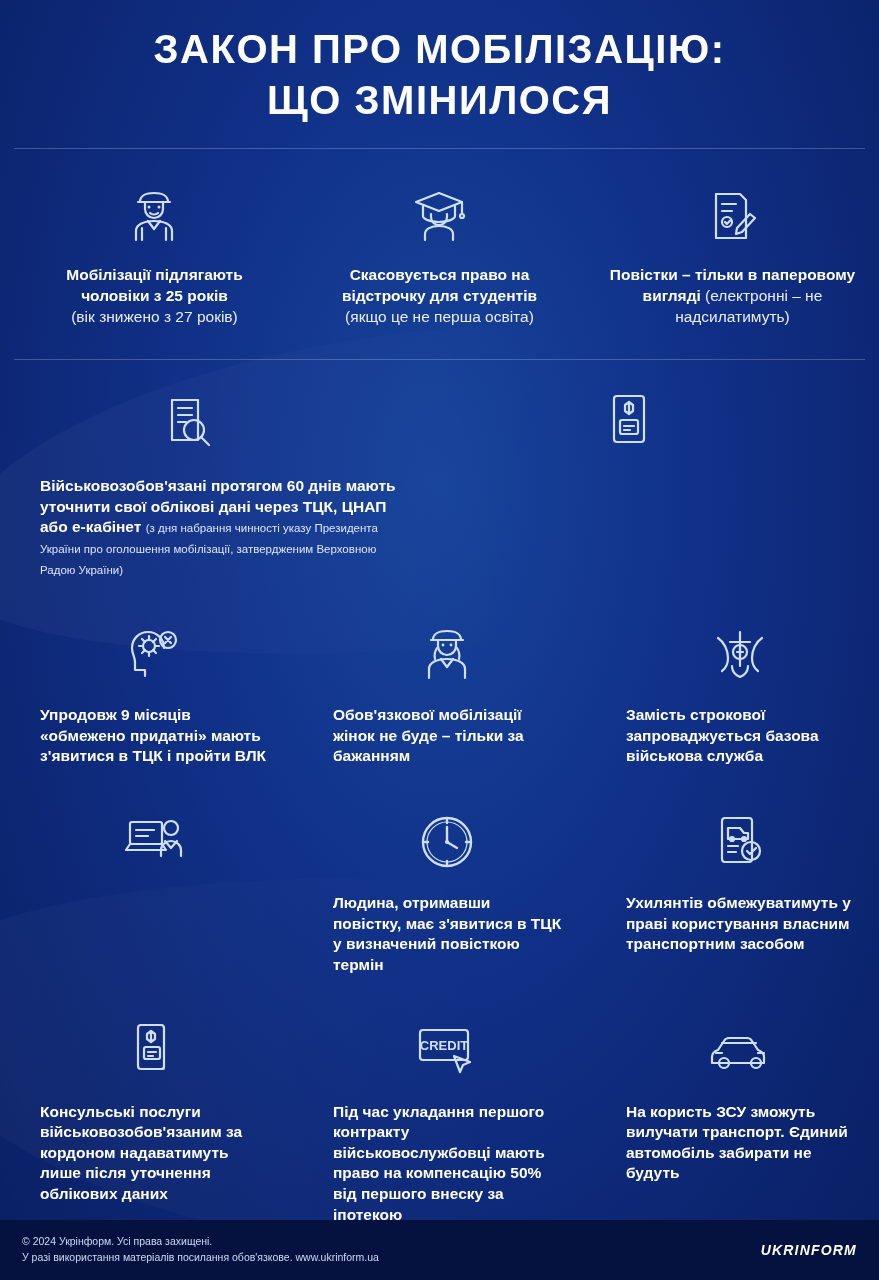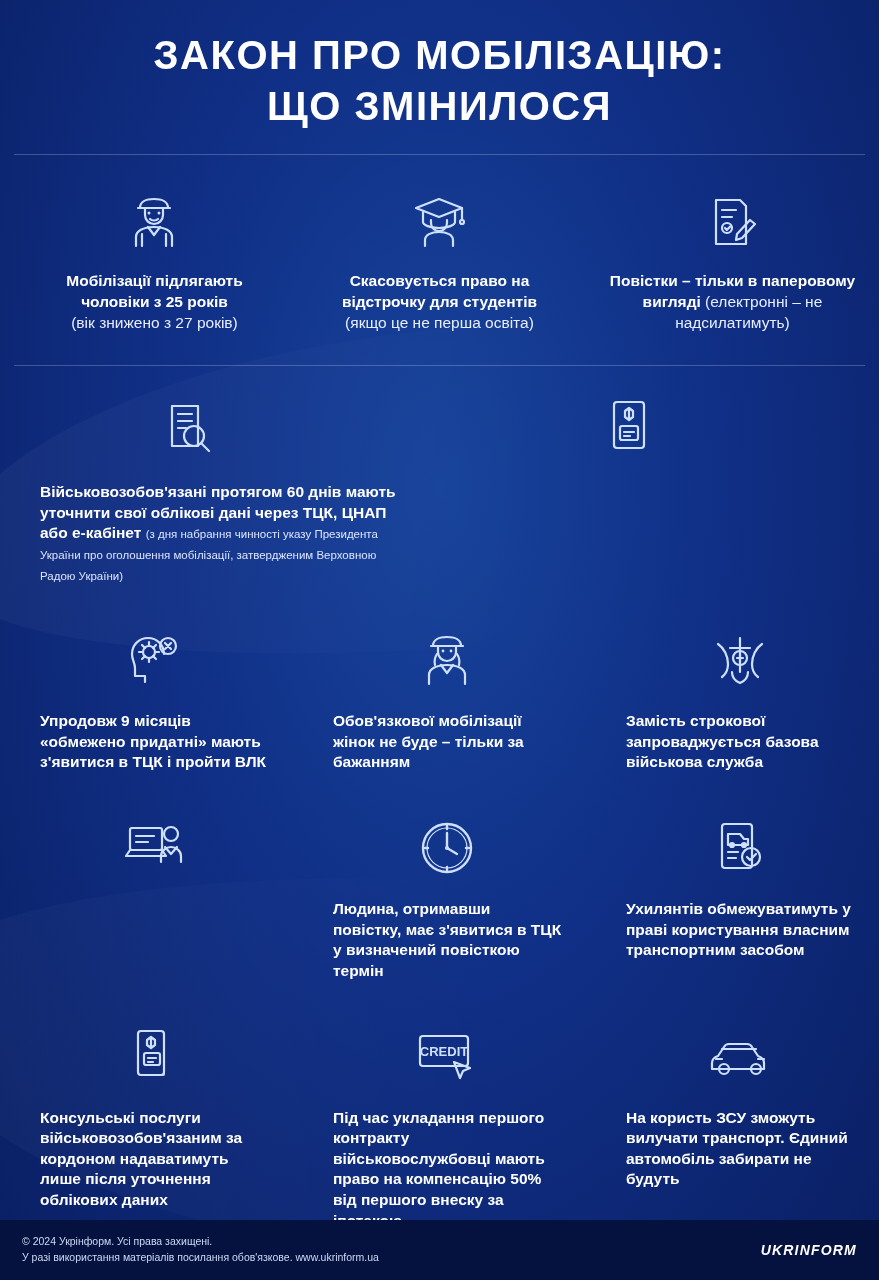--- a/index.html
+++ b/index.html
@@ -27,21 +27,21 @@
     transform: rotate(-6deg);
   }
   .wave2 {
     top: 880px; left: -100px; width: 1100px; height: 380px;
     background: linear-gradient(80deg, rgba(255,255,255,0.035) 0%, rgba(255,255,255,0.0) 55%);
     border-radius: 55% 45% 50% 50% / 40% 60% 40% 60%;
     transform: rotate(4deg);
   }
 
   .header {
-    padding-top: 30px;
+    padding-top: 24px;
     text-align: center;
     position: relative;
     z-index: 2;
   }
   .title {
     font-size: 40px;
     font-weight: bold;
     letter-spacing: 1.5px;
     line-height: 1.28;
     color: #ffffff;

